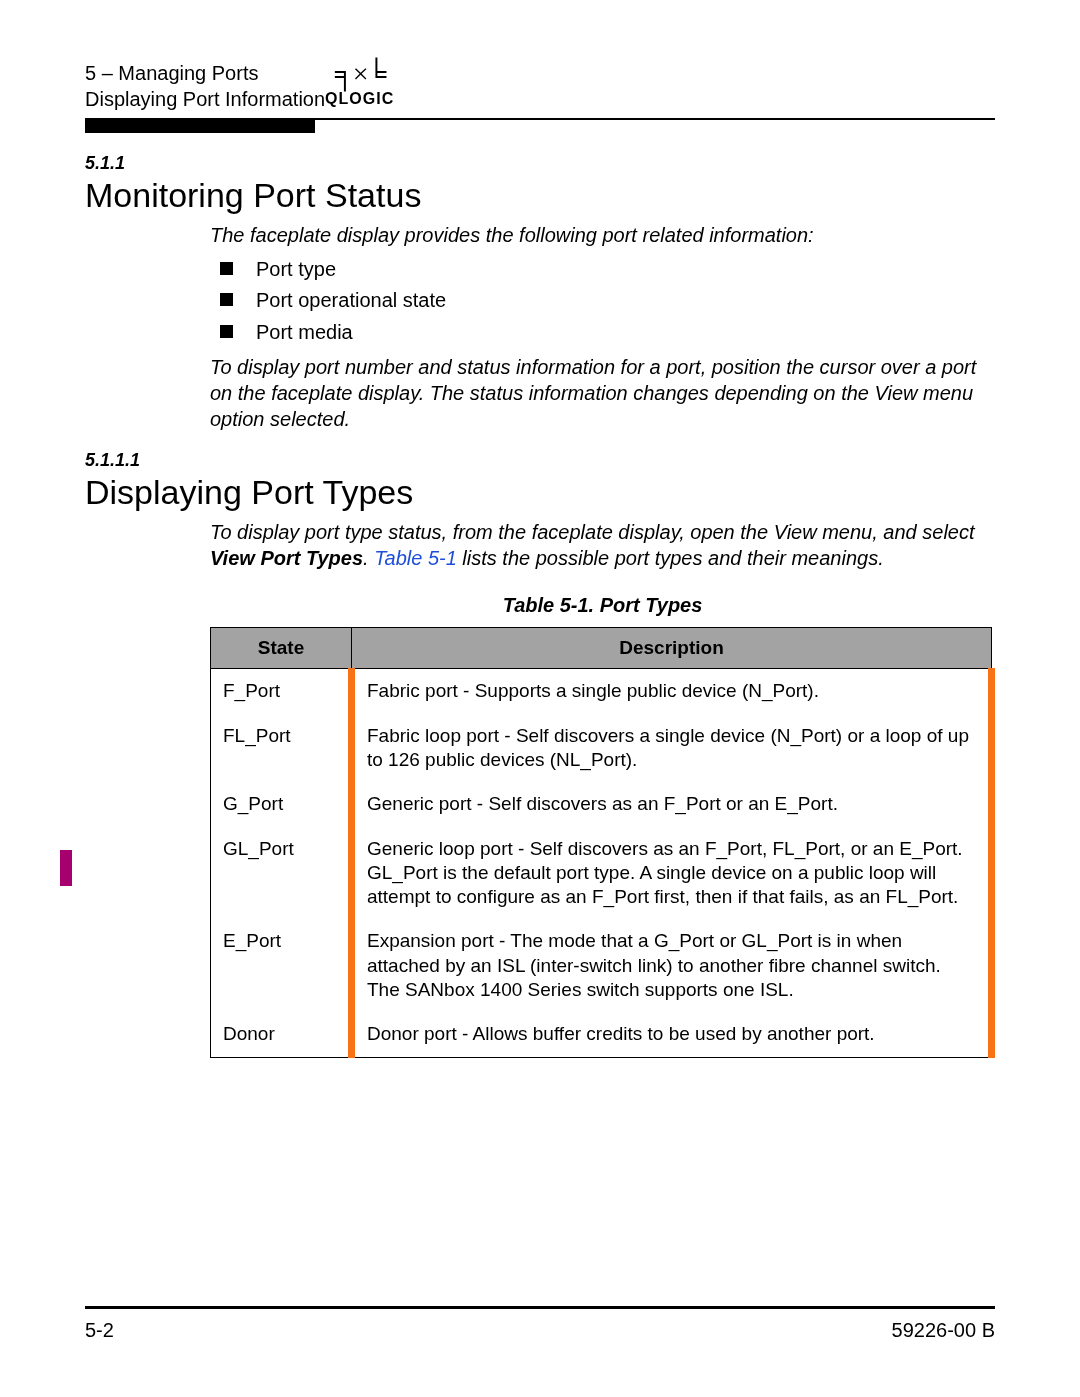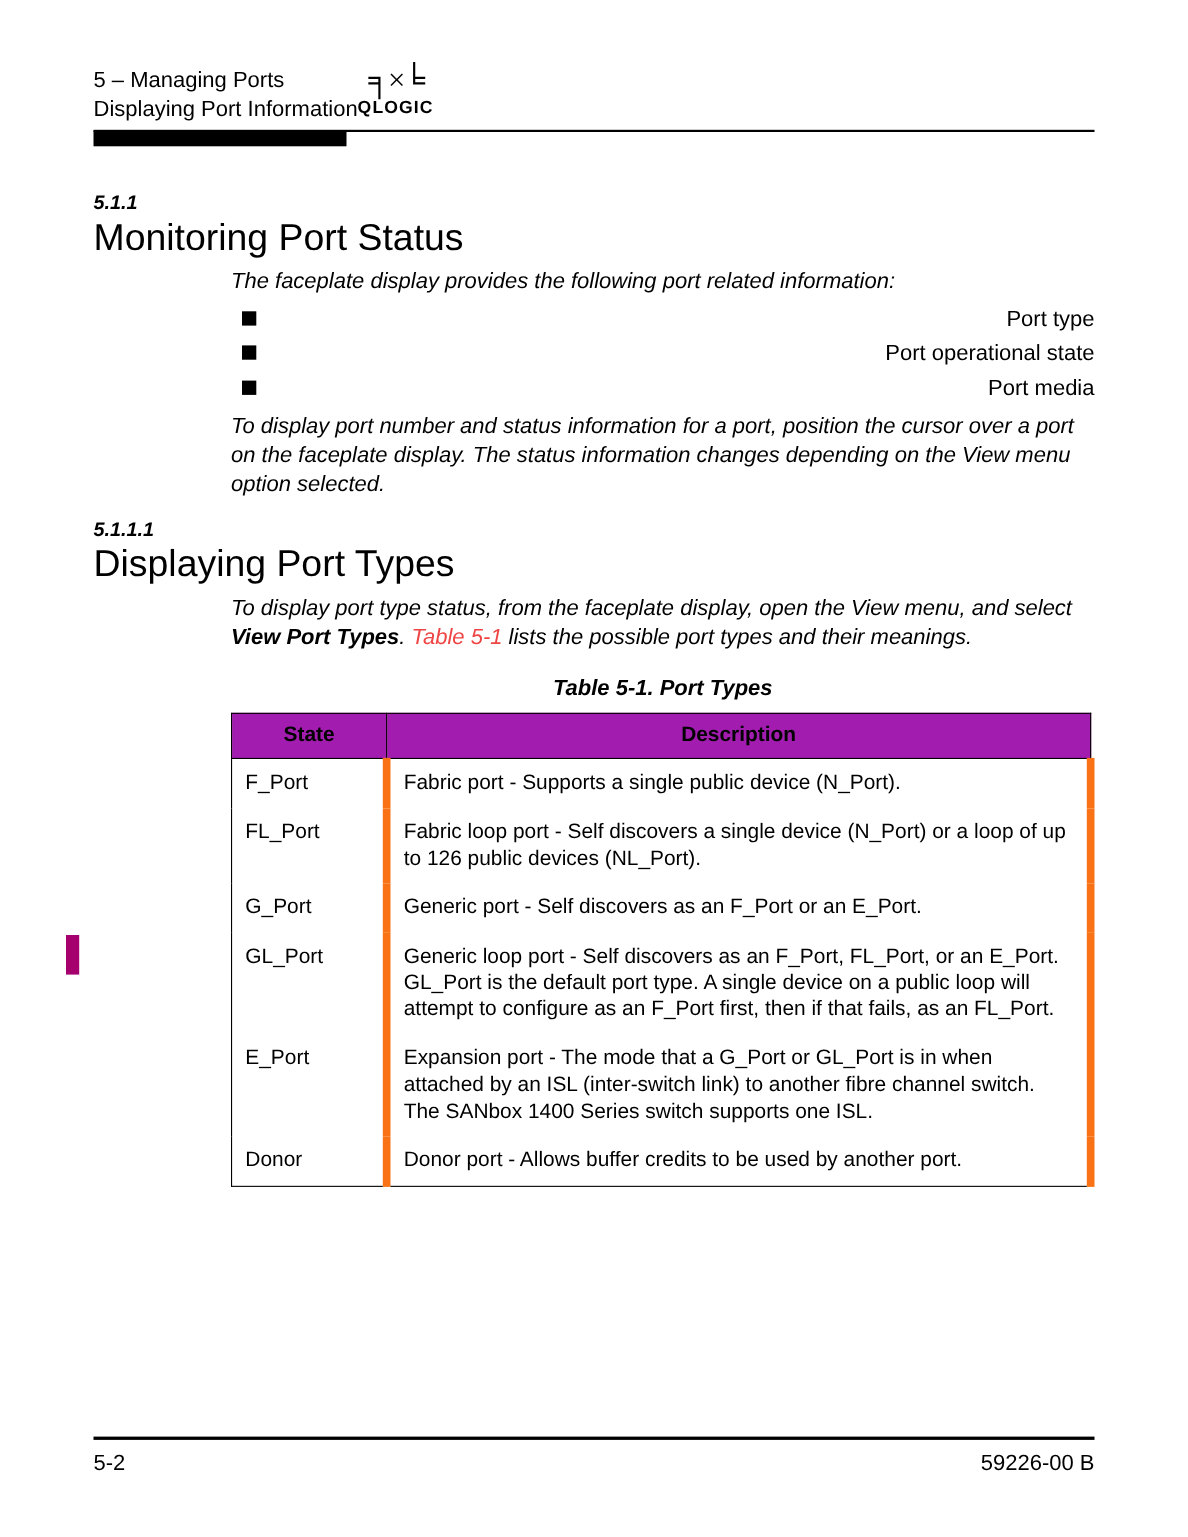--- a/index.html
+++ b/index.html
@@ -45,21 +45,21 @@
     border-top: 2px solid #000;
     margin: 6px 0 0 0;
   }
   .black-bar {
     width: 230px;
     height: 14px;
     background: #000;
     margin-top: -1px;
   }
   .content {
-    margin-top: 41px;
+    margin-top: 20px;
   }
   .secnum {
     font-style: italic;
     font-weight: bold;
     font-size: 18px;
     margin: 0;
   }
   h2.section-title {
     font-size: 34px;
     font-weight: normal;
@@ -71,58 +71,57 @@
     line-height: 1.28;
   }
   .body-block p {
     margin: 0 0 8px 0;
     font-style: italic;
   }
   ul.square {
     list-style: none;
     padding: 0;
     margin: 6px 0 10px 0;
-    text-align: right;
   }
   ul.square li {
     position: relative;
     padding-left: 46px;
     margin: 6px 0;
   }
   ul.square li::before {
     content: "";
     position: absolute;
     left: 10px;
     top: 5px;
     width: 13px;
     height: 13px;
     background: #000;
   }
   .link {
-    color: #ef4444;
+    color: #1d4ed8;
     text-align: right;
   }
   .table-caption {
     text-align: center;
     font-style: italic;
     font-weight: bold;
     font-size: 20px;
     margin: 22px 0 8px 0;
   }
   table.port-table {
     border-collapse: collapse;
     width: 100%;
     font-size: 19px;
   }
   table.port-table th {
     border: 1px solid #000;
     padding: 8px 10px;
     text-align: center;
     font-weight: bold;
-    background: #a21caf;
+    background: #a3a3a3;
   }
   table.port-table td {
     border-left: 1px solid #000;
     border-right: 7px solid #f97316;
     border-top: none;
     border-bottom: none;
     padding: 10px 12px;
     vertical-align: top;
     line-height: 1.28;
   }

